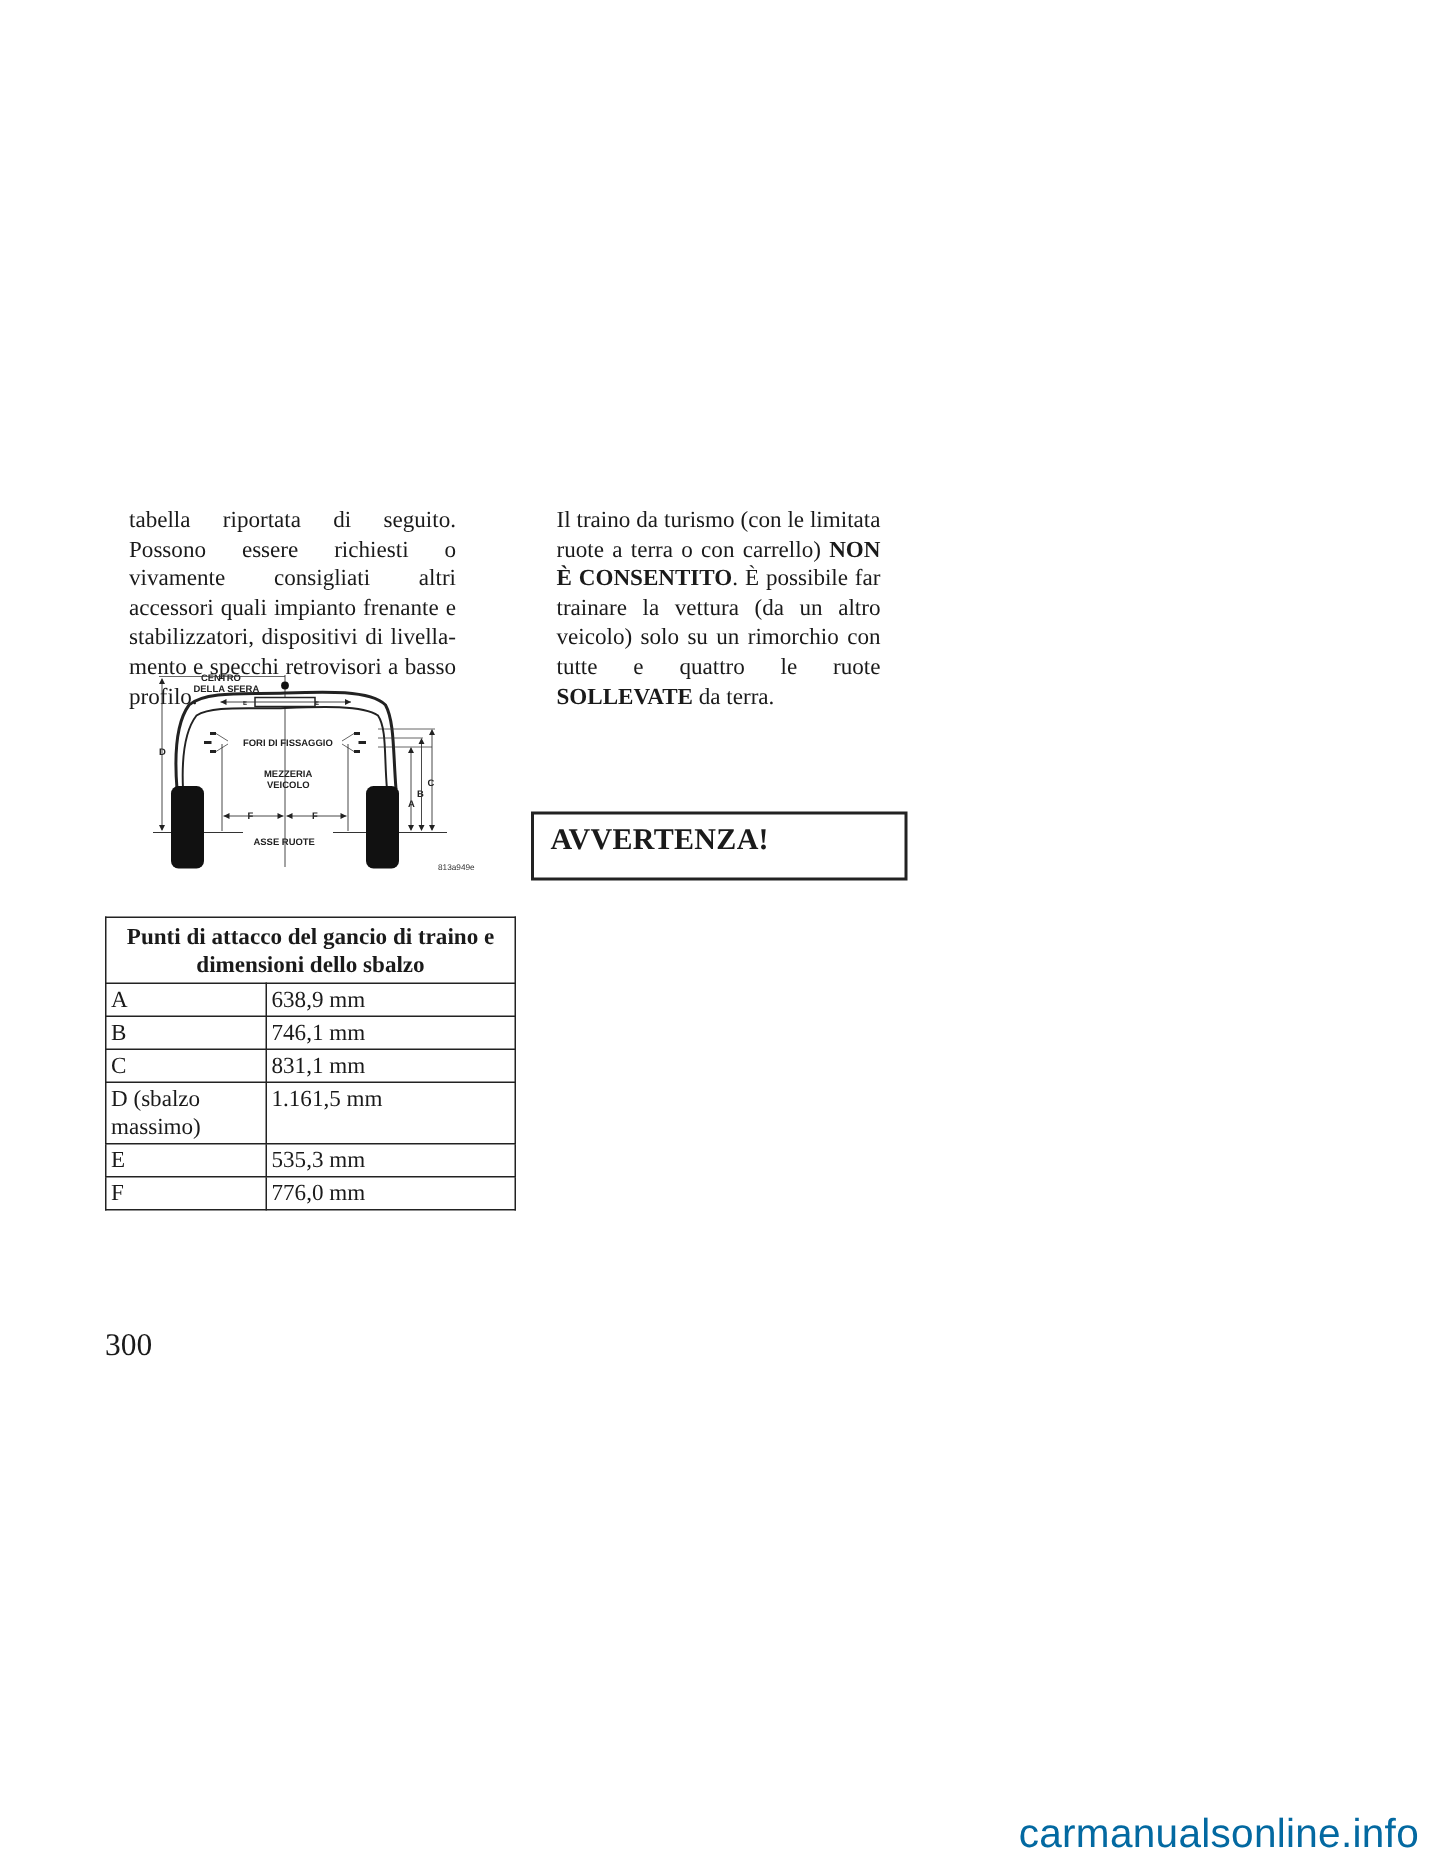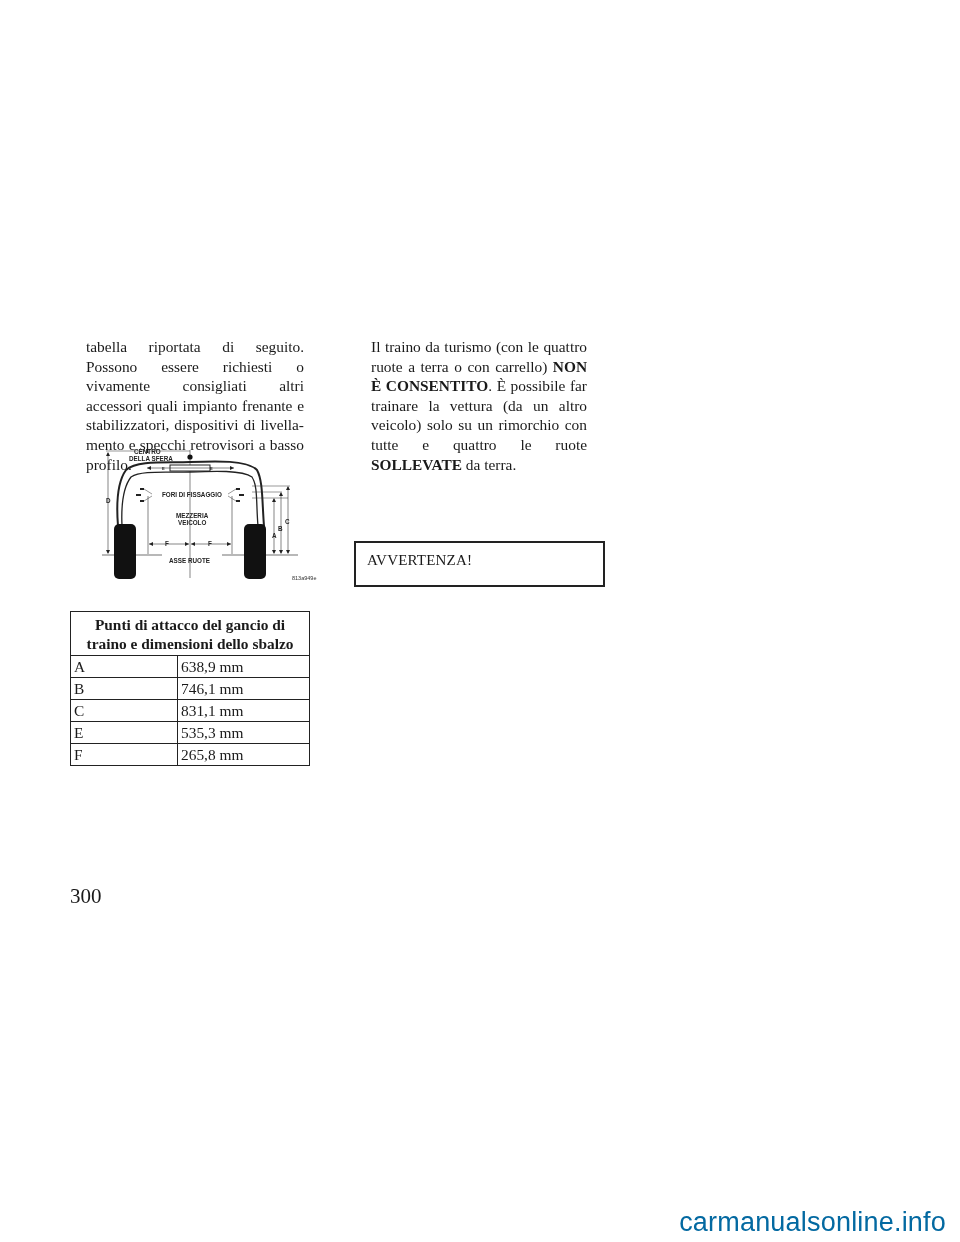--- a/index.html
+++ b/index.html
@@ -38,21 +38,21 @@
       position: absolute;
       left: 92px;
       top: 446px;
       width: 232px;
       height: 138px;
     }
     .spec-table {
       position: absolute;
       left: 70px;
       top: 611px;
-      width: 240px;
+      width: 274px;
       border-collapse: collapse;
       font-size: 15.4px;
       line-height: 19px;
     }
     .spec-table th {
       border: 1.5px solid #222;
       font-weight: bold;
       padding: 3px 2px 2px 2px;
       text-align: center;
       line-height: 19px;
@@ -76,22 +76,22 @@
     .bold { font-weight: bold; }
     .warning-box {
       position: absolute;
       left: 354px;
       top: 541px;
       width: 227px;
       border: 2px solid #222;
       padding: 7px 9px 8px 11px;
     }
     .warning-title {
-      font-weight: normal;
-      font-size: 15px;
+      font-weight: bold;
+      font-size: 20px;
       line-height: 20px;
       margin: 0 0 7px 0;
       letter-spacing: 0.2px;
     }
     .page-number {
       position: absolute;
       left: 70px;
       top: 887px;
       font-size: 21px;
       line-height: 18px;
@@ -200,32 +200,36 @@
     </tr>
     <tr>
       <td class="lbl">B</td>
       <td>746,1 mm</td>
     </tr>
     <tr>
       <td class="lbl">C</td>
       <td>831,1 mm</td>
     </tr>
     <tr>
+      <td class="lbl">D (sbalzo massimo)</td>
+      <td>1.161,5 mm</td>
+    </tr>
+    <tr>
       <td class="lbl">E</td>
       <td>535,3 mm</td>
     </tr>
     <tr>
       <td class="lbl">F</td>
-      <td>265,8 mm</td>
+      <td>776,0 mm</td>
     </tr>
   </tbody>
 </table>
 
 <div class="col-right">
-  <p class="para"><span>Il traino da turismo (con le quattro ruote a terra o con carrello) </span><span class="bold">NON È CONSENTITO</span><span>. È possibile far trainare la vettura (da un altro veicolo) solo su un rimorchio con tutte e quattro le ruote </span><span class="bold">SOLLEVATE</span><span> da terra.</span></p>
+  <p class="para"><span>Il traino da turismo (con le limitata ruote a terra o con carrello) </span><span class="bold">NON È CONSENTITO</span><span>. È possibile far trainare la vettura (da un altro veicolo) solo su un rimorchio con tutte e quattro le ruote </span><span class="bold">SOLLEVATE</span><span> da terra.</span></p>
 </div>
 
 <div class="warning-box">
   <div class="warning-title">AVVERTENZA!</div>
 </div>
 
 <div class="page-number">300</div>
 <div class="watermark">carmanualsonline.info</div>
 
 </body></html>

